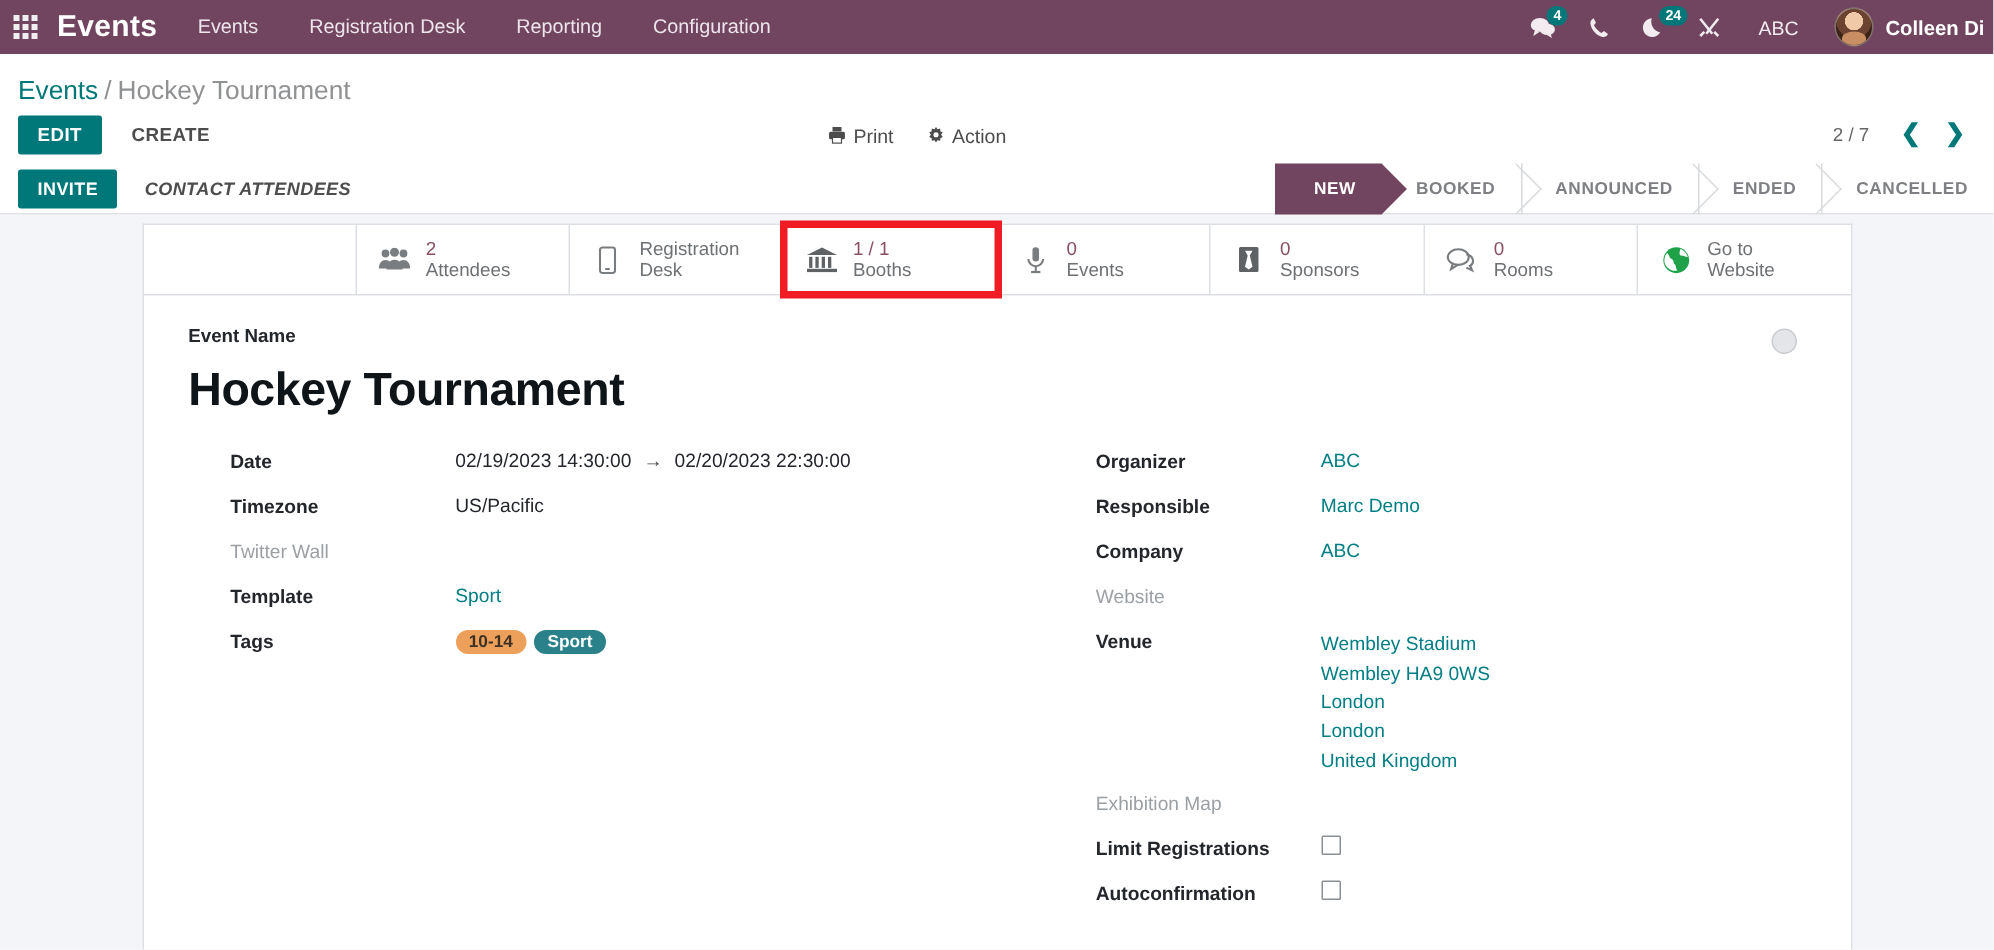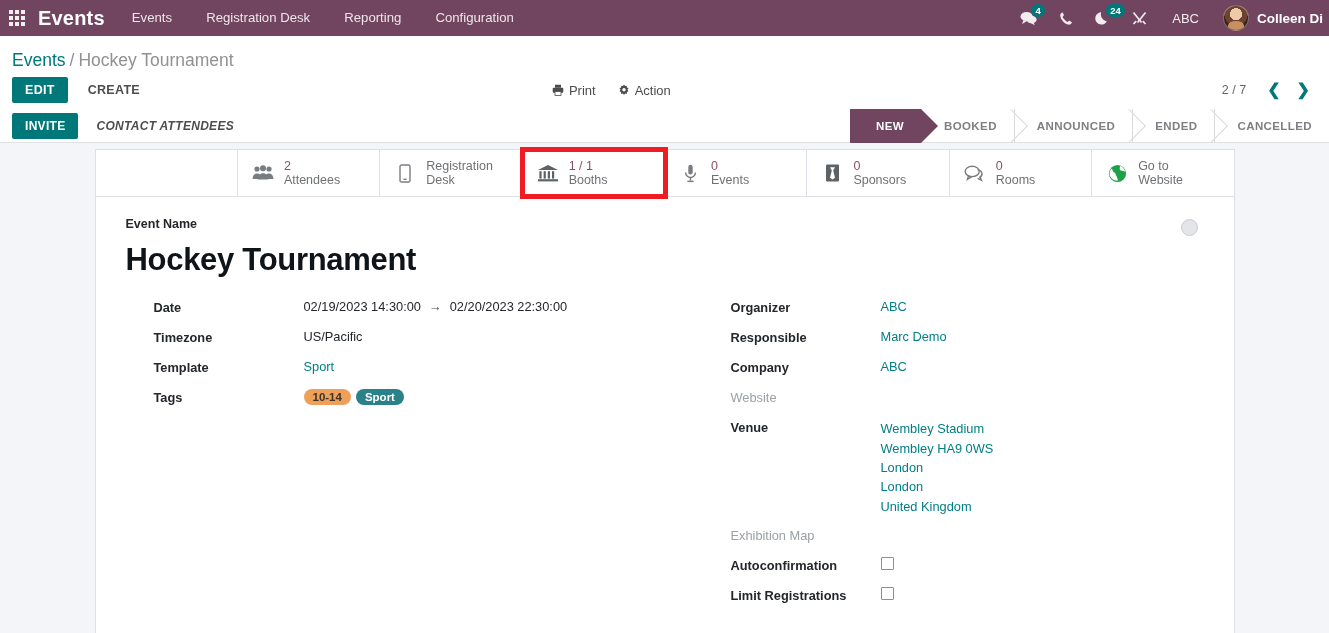--- a/index.html
+++ b/index.html
@@ -474,20 +474,24 @@
             <div class="fval">
               <span>02/19/2023 14:30:00</span><span class="arrow">→</span><span>02/20/2023 22:30:00</span>
             </div>
           </div>
 
           <div class="frow">
             <div class="flabel">Timezone</div>
             <div class="fval">US/Pacific</div>
           </div>
 
+          <div class="frow">
+            <div class="flabel muted">Twitter Wall</div>
+            <div class="fval"></div>
+          </div>
 
           <div class="frow">
             <div class="flabel">Template</div>
             <div class="fval link">Sport</div>
           </div>
 
           <div class="frow">
             <div class="flabel">Tags</div>
             <div class="fval">
               <span class="tag orange">10-14</span><span class="tag teal">Sport</span>
@@ -527,30 +531,30 @@
               <span class="sub">United Kingdom</span>
             </div>
           </div>
 
           <div class="frow">
             <div class="flabel muted">Exhibition Map</div>
             <div class="fval"></div>
           </div>
 
           <div class="frow">
+            <div class="flabel">Limit Registrations</div>
+            <div class="fval">
+              <span class="cbox"></span>
+            </div>
+          </div>
+
+          <div class="frow">
             <div class="flabel">Autoconfirmation</div>
             <div class="fval">
               <span class="cbox"></span>
             </div>
           </div>
 
-          <div class="frow">
-            <div class="flabel">Limit Registrations</div>
-            <div class="fval">
-              <span class="cbox"></span>
-            </div>
-          </div>
-
         </div>
       </div>
     </div>
   </div>
 </div>
 
 </body></html>

